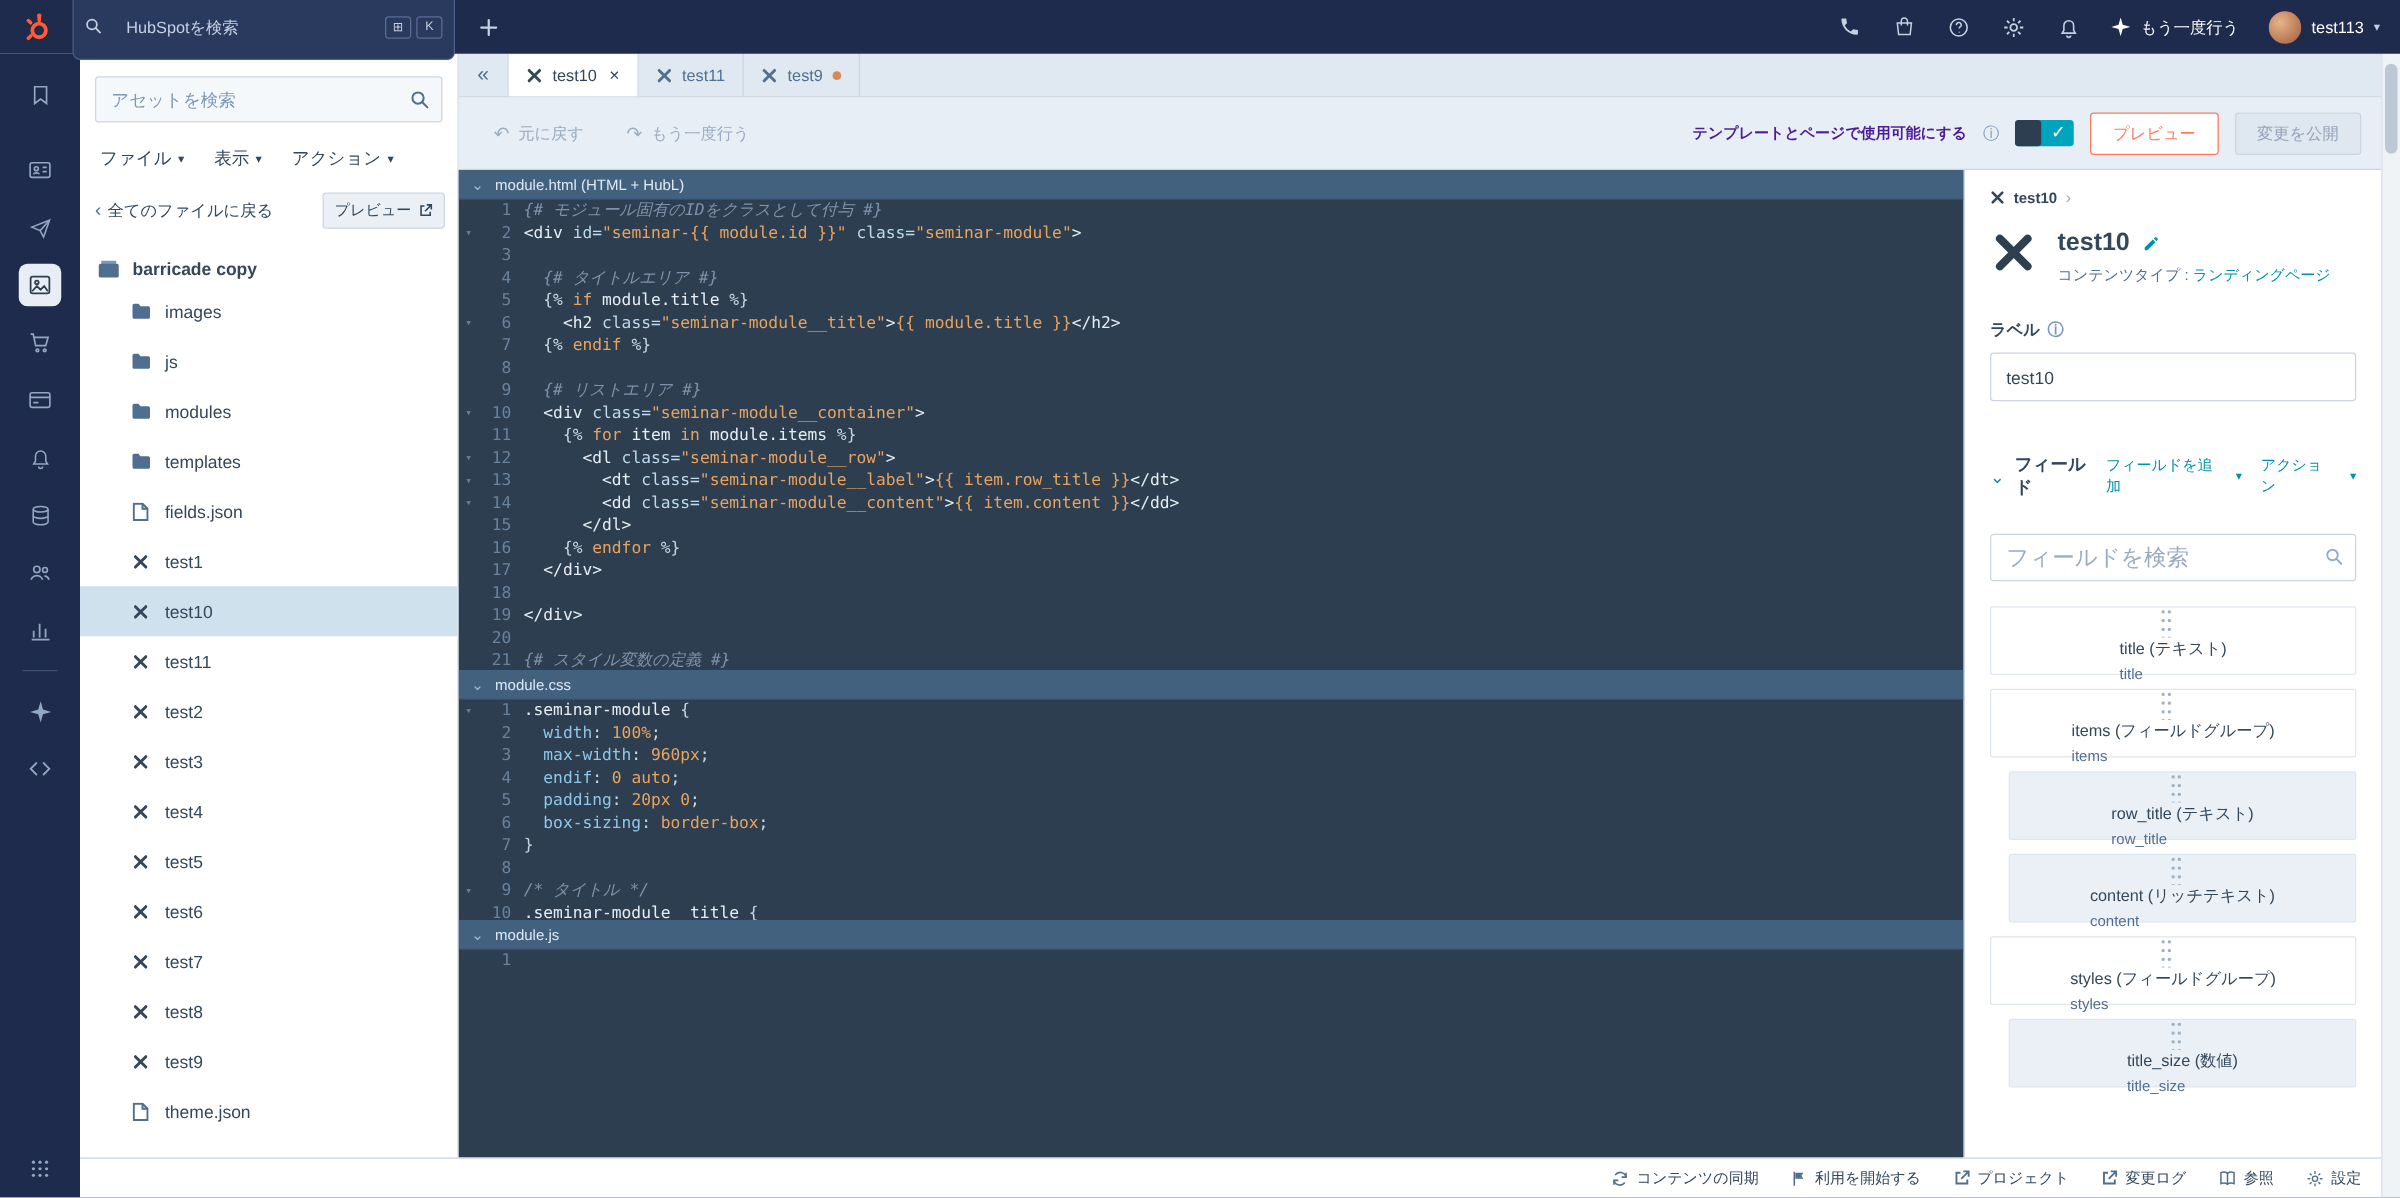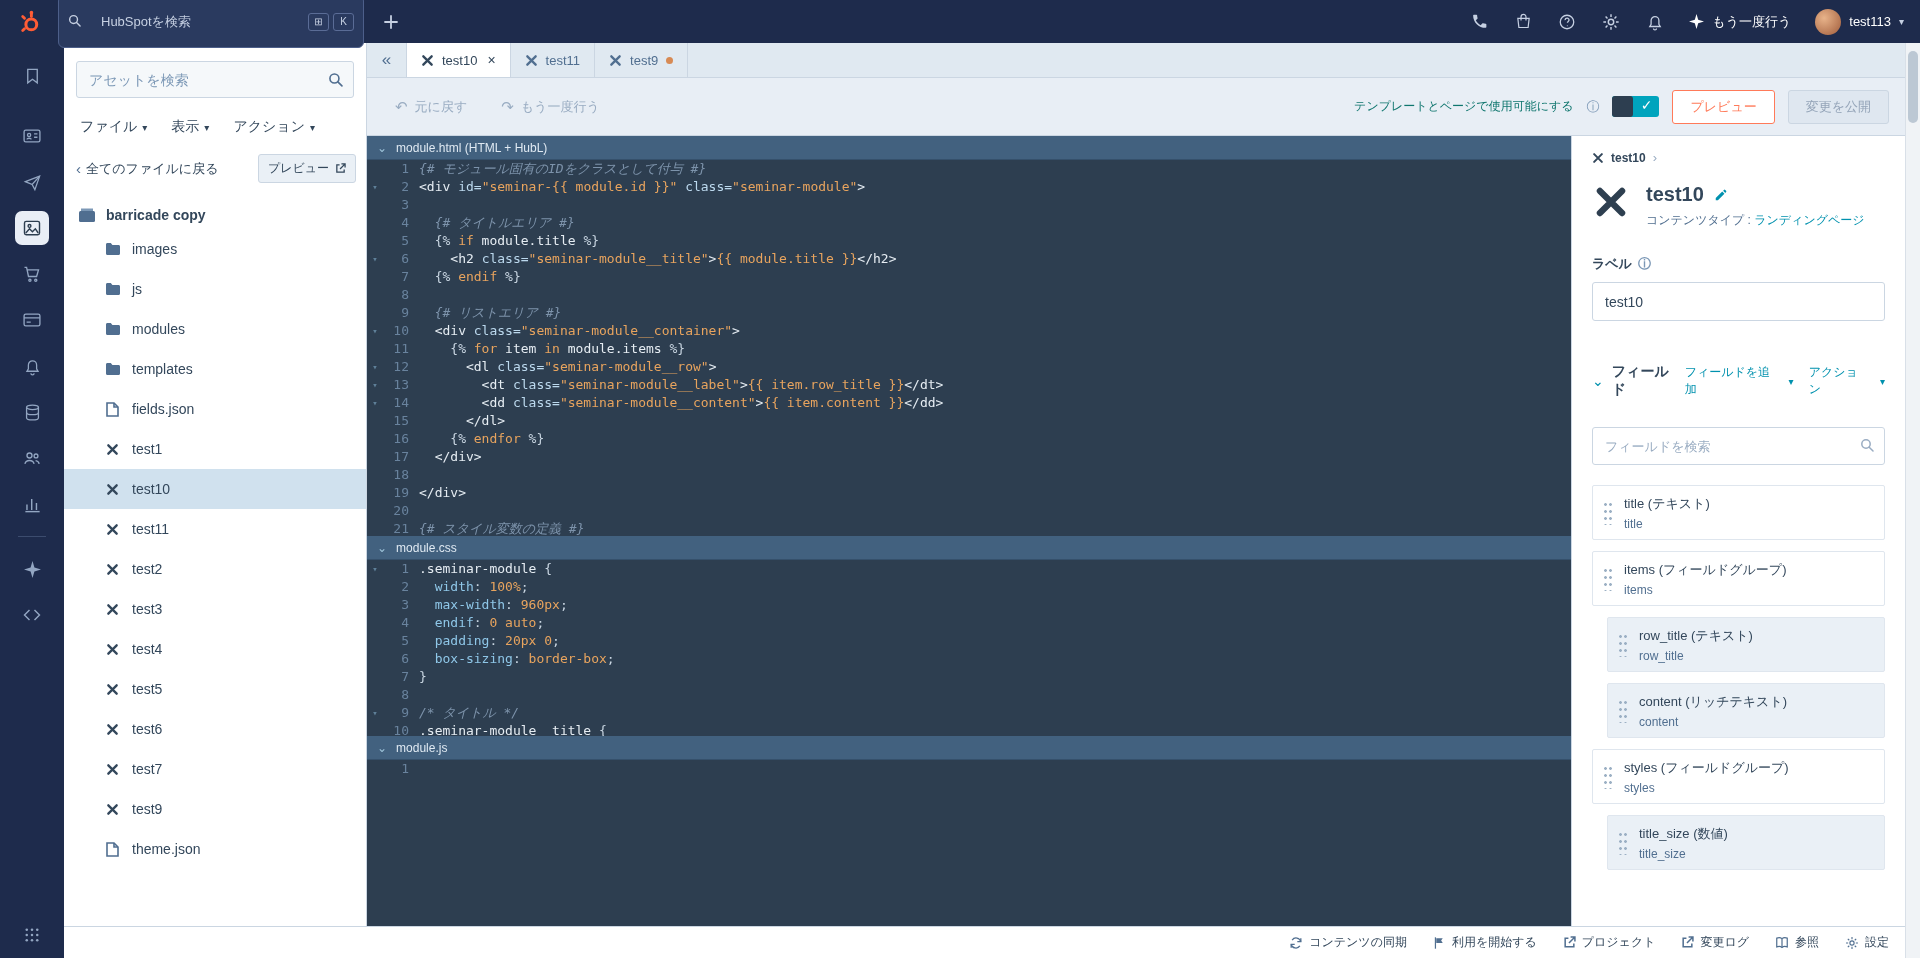--- a/index.html
+++ b/index.html
@@ -53,21 +53,21 @@
   .collapse{width:40px;background:none;border:none;border-right:1px solid #cbd6e2;color:#506e90;font-size:17px;cursor:pointer;}
   #tabs{display:flex;}
   .tab{display:flex;align-items:center;gap:8px;padding:0 14px;font-size:13px;color:#516f90;border-right:1px solid #cbd6e2;cursor:pointer;}
   .tab.active{background:#fff;color:#33475b;}
   .tab .close{margin-left:2px;font-size:14px;cursor:pointer;}
   .tab .dirty{width:7px;height:7px;border-radius:50%;background:#d78a54;}
 
   .toolbar{height:57px;background:#e8eef5;border-bottom:1px solid #cbd6e2;display:flex;align-items:center;}
   .tbtn{display:flex;align-items:center;gap:7px;background:none;border:none;color:#99acc2;font-size:13px;margin-left:22px;cursor:default;font-family:inherit;}
   .t-right{margin-left:auto;display:flex;align-items:center;gap:13px;padding-right:16px;}
-  .avail{font-size:12px;color:#0f766e;}
+  .avail{font-size:12px;color:#4c1d95;font-weight:bold;}
   .info{color:#7c98b6;font-size:13px;}
   .toggle{width:47px;height:21px;background:#00a4bd;border-radius:3px;position:relative;display:inline-block;cursor:pointer;}
   .toggle .knob{position:absolute;left:0;top:0;width:21px;height:21px;background:#2d3e50;border-radius:3px;}
   .toggle .on{position:absolute;right:7px;top:1px;color:#fff;font-size:14px;}
   .btn-preview{height:34px;padding:0 17px;border:1px solid #ff7a59;border-radius:3px;background:#fff;color:#ff7a59;font-size:13px;cursor:pointer;font-family:inherit;}
   .btn-publish{height:34px;padding:0 17px;border:1px solid #cbd6e2;border-radius:3px;background:#dfe7f0;color:#94a4b8;font-size:13px;cursor:default;font-family:inherit;}
 
   .content{display:flex;height:791px;}
   .editor{width:1204px;background:#2d3e50;overflow:hidden;box-sizing:border-box;}
   .sec-head{height:23px;background:#42617f;border-bottom:1px solid #35506b;color:#dfe9f2;font-size:12px;display:flex;align-items:center;padding-left:10px;gap:9px;cursor:pointer;}
@@ -100,25 +100,25 @@
   .ins-sub a{color:#0091ae;text-decoration:none;cursor:pointer;}
   .lblrow{margin-top:26px;display:flex;align-items:center;gap:6px;font-size:13px;color:#33475b;font-weight:700;}
   .txtin{margin-top:9px;width:100%;box-sizing:border-box;height:39px;border:1px solid #cbd6e2;border-radius:3px;font-size:14px;color:#33475b;padding:0 12px;background:#fff;font-family:inherit;}
   .fhead{margin-top:42px;display:flex;align-items:center;gap:8px;}
   .fhead .fcaret{color:#0091ae;font-size:14px;cursor:pointer;}
   .fhead .ftitle{font-size:14px;font-weight:700;color:#33475b;}
   .fhead .flinks{margin-left:auto;display:flex;gap:15px;font-size:12px;color:#0091ae;}
   .flink{display:flex;align-items:center;gap:18px;cursor:pointer;}
   .flink .caret{color:#0091ae;}
   .fsearch{position:relative;margin-top:28px;}
-  .fsearch input{width:100%;box-sizing:border-box;height:38px;border:1px solid #cbd6e2;border-radius:3px;padding:0 48px 0 12px;font-size:13px;color:#0f766e;font-family:inherit;}
+  .fsearch input{width:100%;box-sizing:border-box;height:38px;border:1px solid #cbd6e2;border-radius:3px;padding:0 48px 0 12px;font-size:18px;color:#0f766e;font-family:inherit;}
   .fsearch input::placeholder{color:#99acc2;}
   .fsearch .mag{position:absolute;right:11px;top:11px;color:#99acc2;}
   #fieldlist{margin-top:20px;}
-  .fcard{height:53px;margin-bottom:11px;border:1px solid #dfe6ee;border-radius:2px;display:flex;align-items:center;padding:0 10px;background:#fff;cursor:grab;}
+  .fcard{height:53px;margin-bottom:11px;border:1px solid #dfe6ee;border-radius:2px;display:flex;align-items:center;padding:0 10px;background:#fff;cursor:grab;flex-direction:column;}
   .fcard.nested{margin-left:15px;background:#eaf0f6;}
   .drag{width:9px;height:24px;margin-right:12px;background-image:radial-gradient(circle,#9cb0c4 1.3px,transparent 1.5px);background-size:5px 7px;flex:none;}
   .fname{font-size:13px;color:#33475b;display:block;}
   .fvar{font-size:12px;color:#516f90;display:block;margin-top:4px;}
 
   
   .statusbar{position:absolute;left:64px;top:926px;width:1841px;height:32px;background:#fff;border-top:1px solid #cbd6e2;display:flex;align-items:stretch;font-size:12px;color:#33475b;box-sizing:border-box;}
   .scell{display:flex;align-items:center;gap:8px;padding:0 15px;border-right:1px solid #cbd6e2;}
   .sdot{width:9px;height:9px;border-radius:50%;background:#00bda5;flex:none;}
   .sright{margin-left:auto;display:flex;align-items:center;gap:26px;padding-right:16px;}
@@ -477,20 +477,28 @@
             </svg>
           </span>
           <span>test7</span>
         </div>
         <div class="trow">
           <span class="ticn" style="color:#33475b;">
             <svg width="13" height="13" viewBox="0 0 14 14">
               <path d="M2.5 2.5l9 9m0-9l-9 9" stroke="currentColor" stroke-width="2.5" stroke-linecap="round"></path>
             </svg>
           </span>
+          <span>test8</span>
+        </div>
+        <div class="trow">
+          <span class="ticn" style="color:#33475b;">
+            <svg width="13" height="13" viewBox="0 0 14 14">
+              <path d="M2.5 2.5l9 9m0-9l-9 9" stroke="currentColor" stroke-width="2.5" stroke-linecap="round"></path>
+            </svg>
+          </span>
           <span>test9</span>
         </div>
         <div class="trow">
           <span class="ticn" style="color:#33475b;">
             <svg width="13" height="15" viewBox="0 0 13 15">
               <path d="M1 1h7l4 4v9H1z" fill="none" stroke="#506e90" stroke-width="1.6"></path>
               <path d="M8 1v4h4" fill="none" stroke="#506e90" stroke-width="1.6"></path>
             </svg>
           </span>
           <span>theme.json</span>

